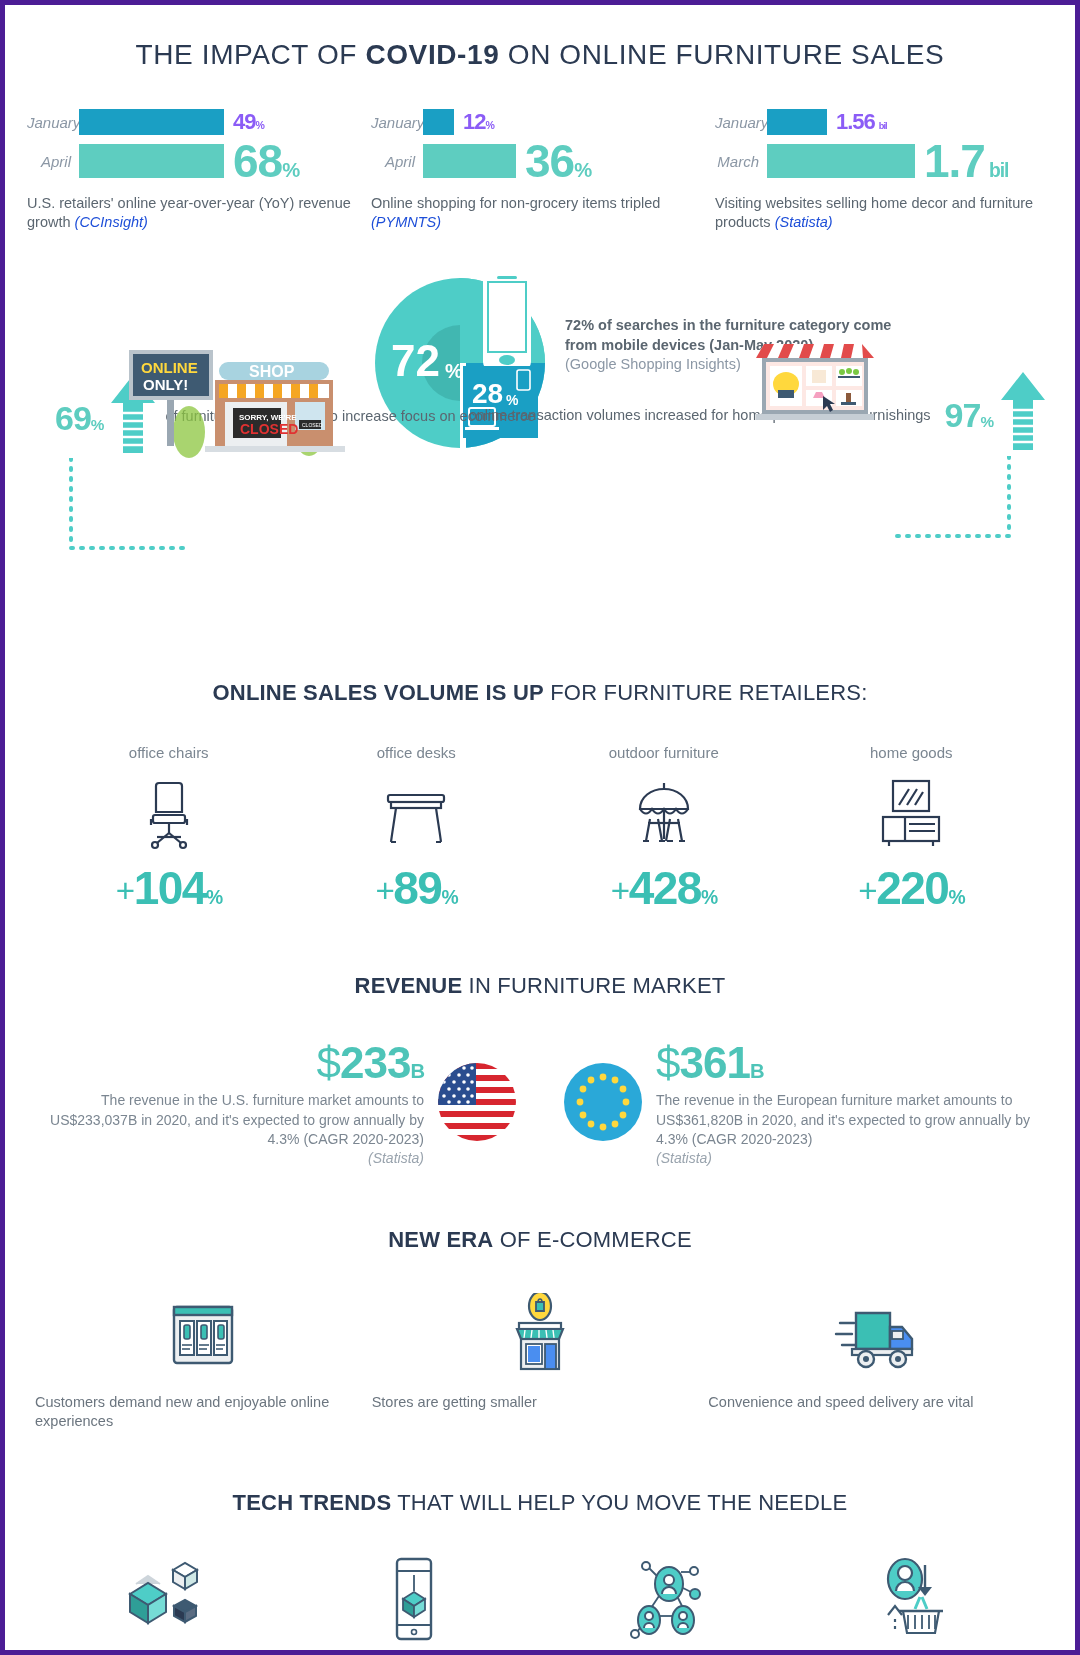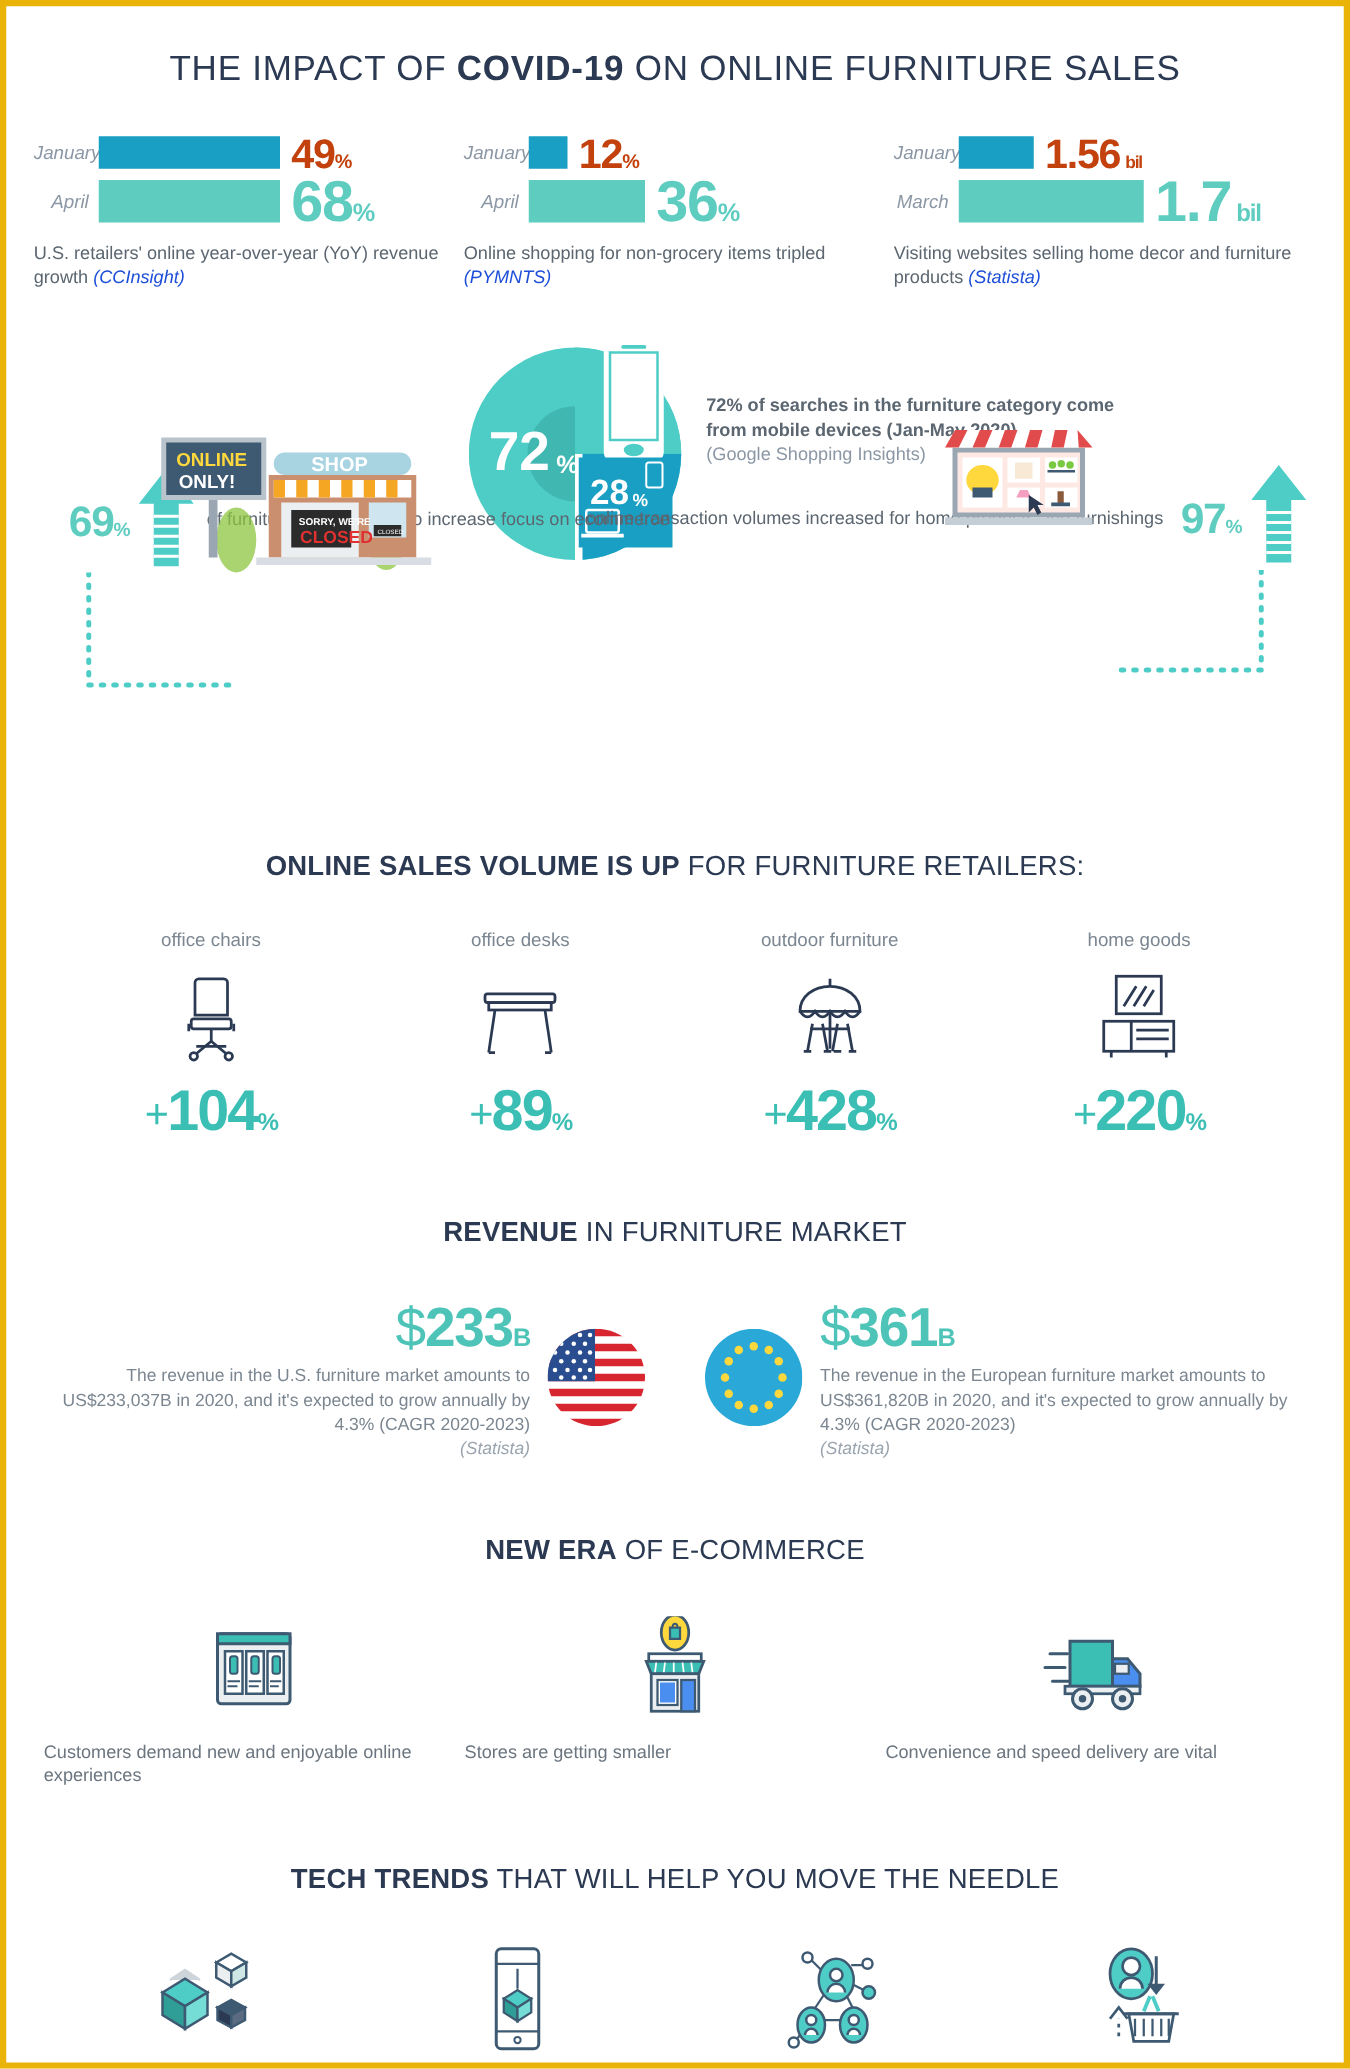--- a/index.html
+++ b/index.html
@@ -7,21 +7,21 @@
     width: 1080px;
     height: 1655px;
     background: #ffffff;
     font-family: "Liberation Sans", sans-serif;
   }
   #page {
     position: relative;
     width: 1080px;
     height: 1655px;
     background: #ffffff;
-    border: 5px solid #eab308;
+    border: 5px solid #4c1d95;
     overflow: hidden;
   }
   
   .headline {
     text-align: center;
     margin-top: 34px;
     font-size: 28px;
     letter-spacing: 0.6px;
     color: #2b3a52;
     font-weight: 400;
@@ -45,22 +45,22 @@
     padding-right: 8px;
     font-size: 15px;
     font-style: italic;
     color: #8b97a5;
     font-family: "Liberation Sans", sans-serif;
   }
   .bar { height: 26px; background: #1a9fc4; }
   .barrow.second .bar { height: 34px; background: #5ecdc0; }
   .barval {
     font-weight: 700;
-    color: #c2410c;
-    font-size: 33px;
+    color: #8b5cf6;
+    font-size: 22px;
     line-height: 1;
     margin-left: 9px;
     letter-spacing: -1px;
   }
   .barrow.second .barval { color: #5ecdc0; font-size: 46px; }
   .barval .u { font-size: 0.48em; font-weight: 700; }
   .barrow.second .barval .u { font-size: 0.44em; }
   .barval .ubil { font-size: 0.42em; font-weight: 700; margin-left: 4px; }
   .barcap {
     margin-top: 14px;

